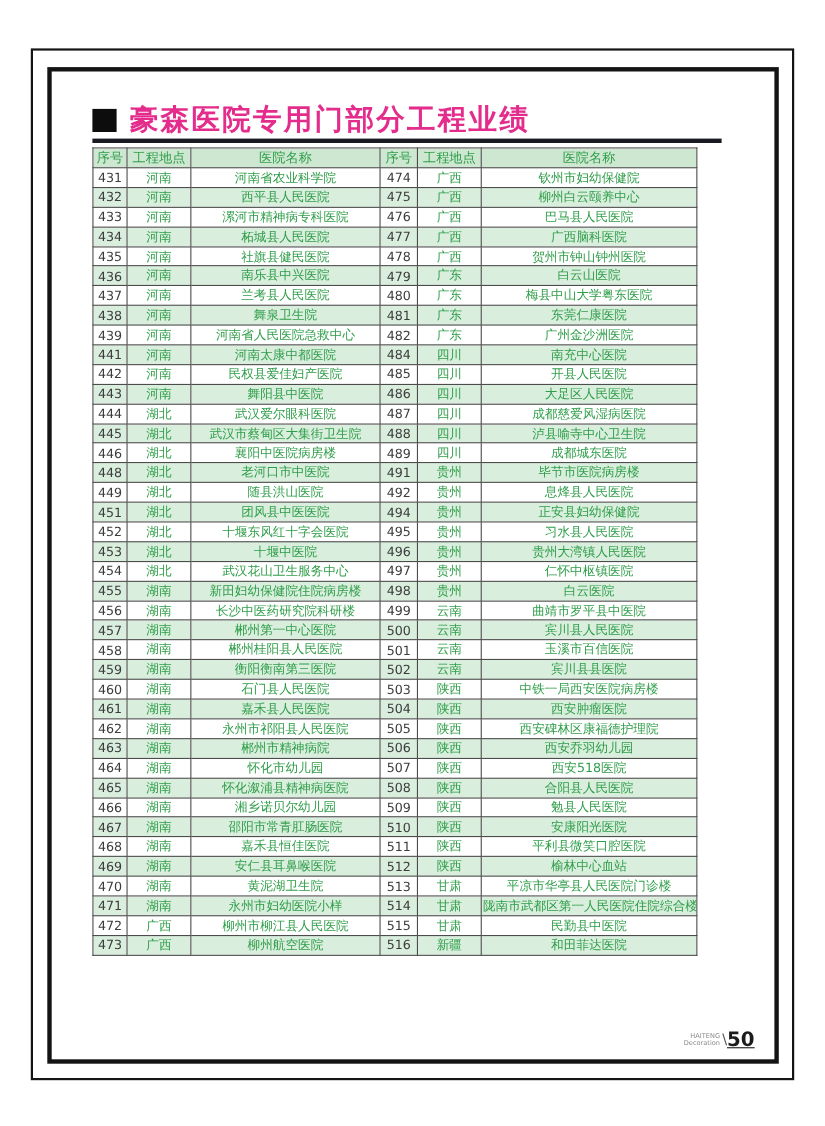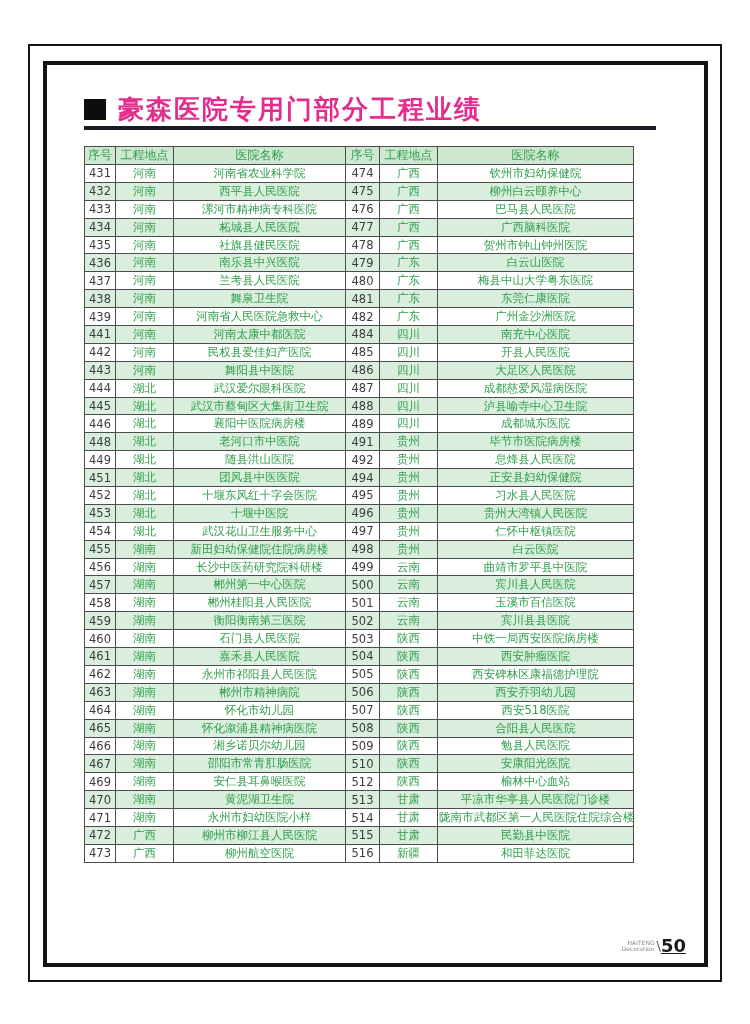--- a/index.html
+++ b/index.html
@@ -23,21 +23,21 @@
   }
   .square-bullet{
     width:22px;height:21px;background:#0d0d0d;display:inline-block;
     margin-right:12px;margin-bottom:2px;
   }
   .page-title{
     color:#e32c8c;font-size:26px;font-weight:bold;letter-spacing:2px;
     line-height:1;white-space:nowrap;
   }
   table.perf{
-    position:absolute;left:37px;top:81px;width:549px;
+    position:absolute;left:37px;top:69px;width:549px;
     border-collapse:collapse;table-layout:fixed;border-radius:14px;
   }
   table.perf th,table.perf td{
     border:1px solid #4c4c4c;height:16.9px;padding:0 1px;
     text-align:center;vertical-align:middle;overflow:hidden;white-space:nowrap;
   }
   table.perf th{
     background:#cde7d1;color:#2f9e49;font-size:12px;font-weight:normal;
   }
   table.perf td{font-size:11.5px;}
@@ -358,20 +358,28 @@
           </tr>
           <tr>
             <td class="num">467</td>
             <td class="loc">湖南</td>
             <td class="name">邵阳市常青肛肠医院</td>
             <td class="num">510</td>
             <td class="loc">陕西</td>
             <td class="name">安康阳光医院</td>
           </tr>
           <tr>
+            <td class="num">468</td>
+            <td class="loc">湖南</td>
+            <td class="name">嘉禾县恒佳医院</td>
+            <td class="num">511</td>
+            <td class="loc">陕西</td>
+            <td class="name">平利县微笑口腔医院</td>
+          </tr>
+          <tr>
             <td class="num">469</td>
             <td class="loc">湖南</td>
             <td class="name">安仁县耳鼻喉医院</td>
             <td class="num">512</td>
             <td class="loc">陕西</td>
             <td class="name">榆林中心血站</td>
           </tr>
           <tr>
             <td class="num">470</td>
             <td class="loc">湖南</td>

